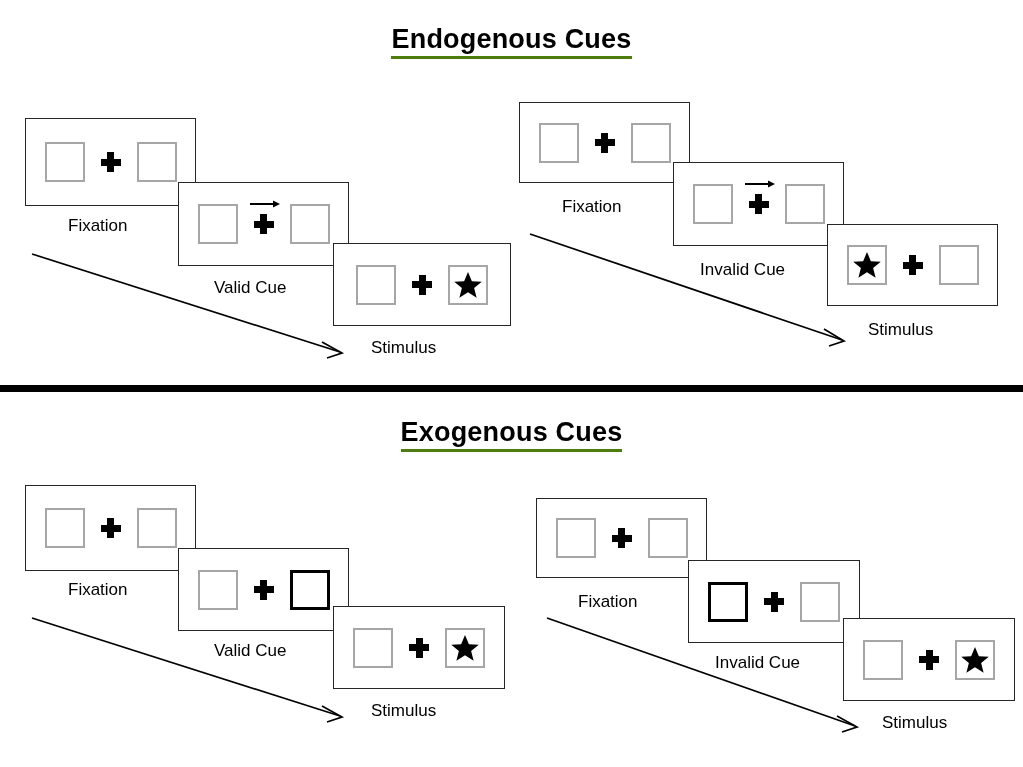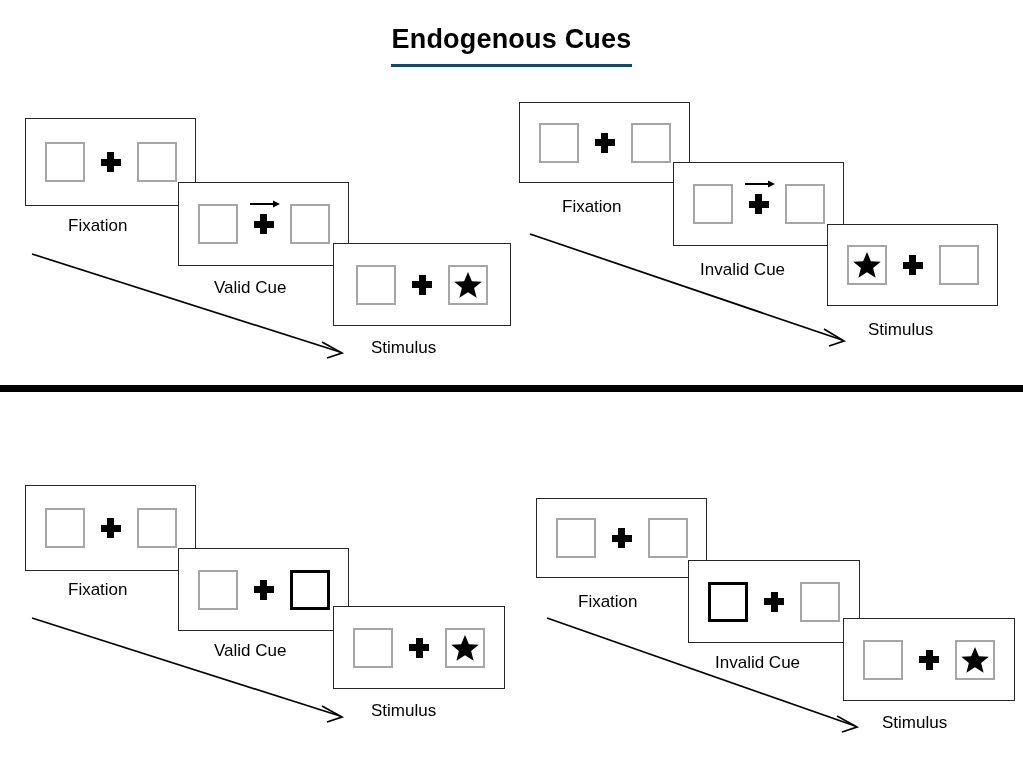--- a/index.html
+++ b/index.html
@@ -25,22 +25,22 @@
     position: absolute;
     width: 1023px;
     left: 0;
     text-align: center;
     font-size: 27px;
     font-weight: bold;
     letter-spacing: 0.2px;
     color: #000;
   }
   .section-title span {
-    border-bottom: 3px solid #0c4a6e;
-    padding-bottom: 10px;
+    border-bottom: 3px solid #4d7c0f;
+    padding-bottom: 2px;
   }
 
   
   .divider {
     position: absolute;
     left: 0;
     width: 1023px;
     height: 7px;
     background: #000;
   }
@@ -264,20 +264,23 @@
         </div>
         <div class="cross"></div>
         <div class="box"></div>
       </div>
     </div>
   </div>
   <div class="caption" style="left:868px; top:320px;">Stimulus</div>
 
   <div class="divider" style="top:385px;"></div>
 
+  <div class="section-title" style="top:417px;">
+    <span>Exogenous Cues</span>
+  </div>
 
   <div class="seq-arrow" style="left:28px; top:612px; width:325px; height:115px;">
     <svg width="325" height="115" viewBox="0 0 325 115">
       <line x1="4" y1="6" x2="312" y2="104" stroke="#000" stroke-width="1.7"></line>
       <polyline points="294,94 314,105 299,110" fill="none" stroke="#000" stroke-width="1.7"></polyline>
     </svg>
   </div>
 
   <div class="panel" style="left:25px; top:485px; width:171px; height:86px;">
     <div class="panel-inner">

